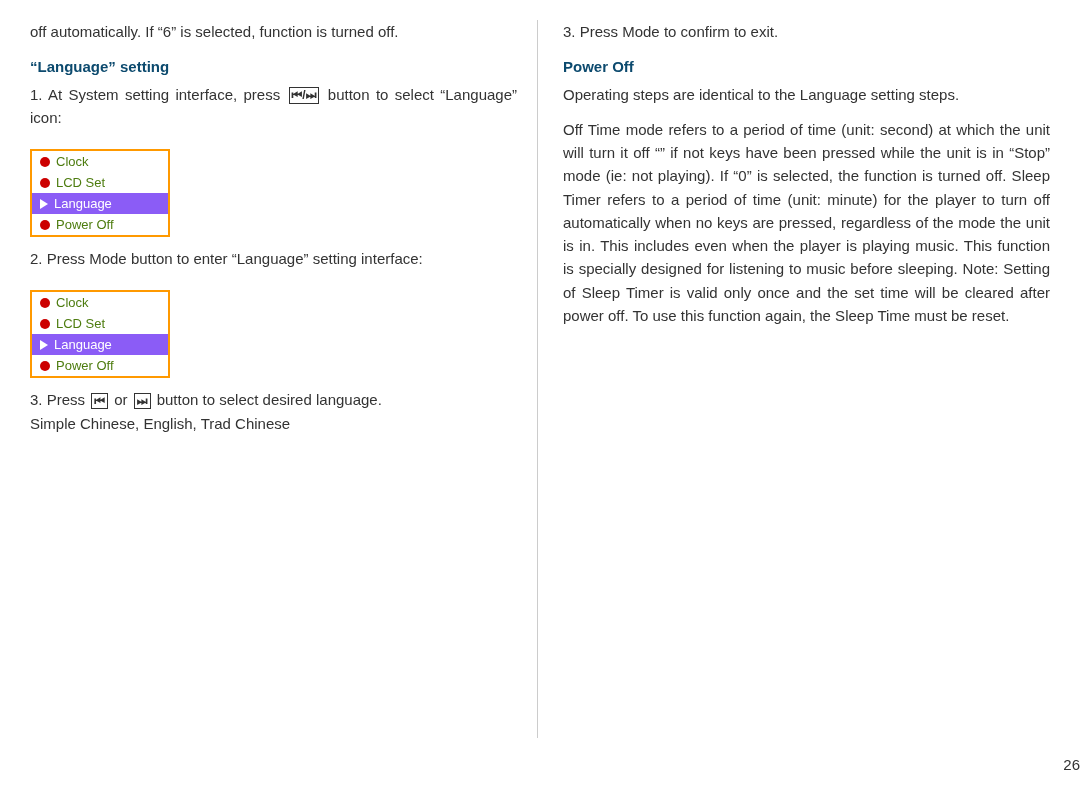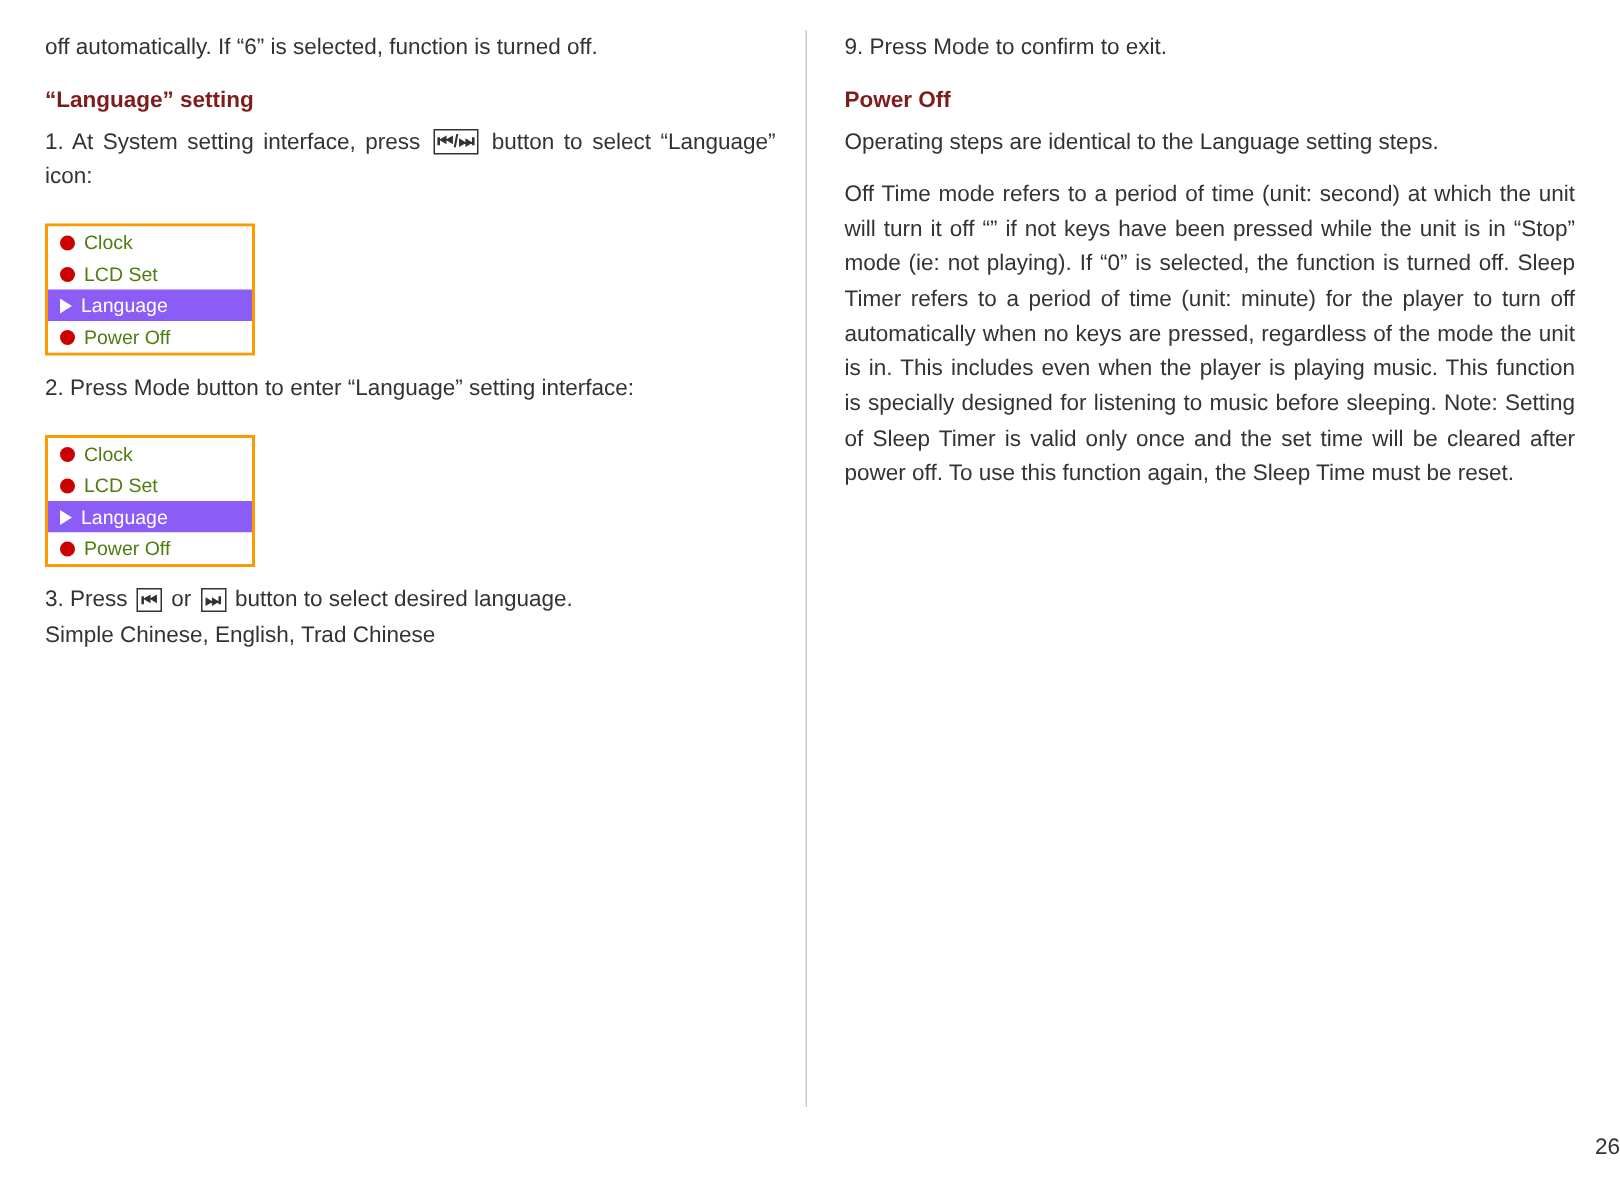--- a/index.html
+++ b/index.html
@@ -52,21 +52,21 @@
 
     .text-block p {
       text-align: justify;
       line-height: 1.55;
     }
 
     .section-heading {
       font-weight: bold;
       margin-bottom: 4px;
       margin-top: 8px;
-      color: #7f1d1d;
+      color: #0c4a6e;
     }
 
     .menu-box {
       border: 2px solid #ff9900;
       display: inline-block;
       background: #ffffff;
       margin: 8px 0 10px 0;
       min-width: 140px;
     }
 
@@ -203,21 +203,21 @@
           <span>button to select desired language.</span>
         </p>
         <p>Simple Chinese, English, Trad Chinese</p>
       </div>
 
     </div>
 
     <div class="right-column">
 
       <div class="text-block">
-        <p>9. Press Mode to confirm to exit.</p>
+        <p>3. Press Mode to confirm to exit.</p>
       </div>
 
       <div class="text-block">
         <p class="section-heading bold-text">Power Off</p>
         <p>Operating  steps  are  identical  to  the Language setting steps.</p>
       </div>
 
       <div class="text-block">
         <p>Off Time mode refers to a period of time (unit: second) at which the unit will turn it off “”  if not keys have been pressed while the unit is in “Stop”  mode (ie: not playing).  If “0” is selected, the function is turned off.  Sleep Timer refers to a period of time (unit: minute) for the player to turn off  automatically when no  keys  are  pressed,  regardless  of  the mode  the  unit  is  in.   This  includes  even when  the  player  is  playing  music.  This function  is  specially  designed  for  listening to  music  before  sleeping.  Note:  Setting  of Sleep Timer is valid only once and the set time will be cleared after power off. To use this function again, the Sleep Time must be reset.</p>
       </div>

